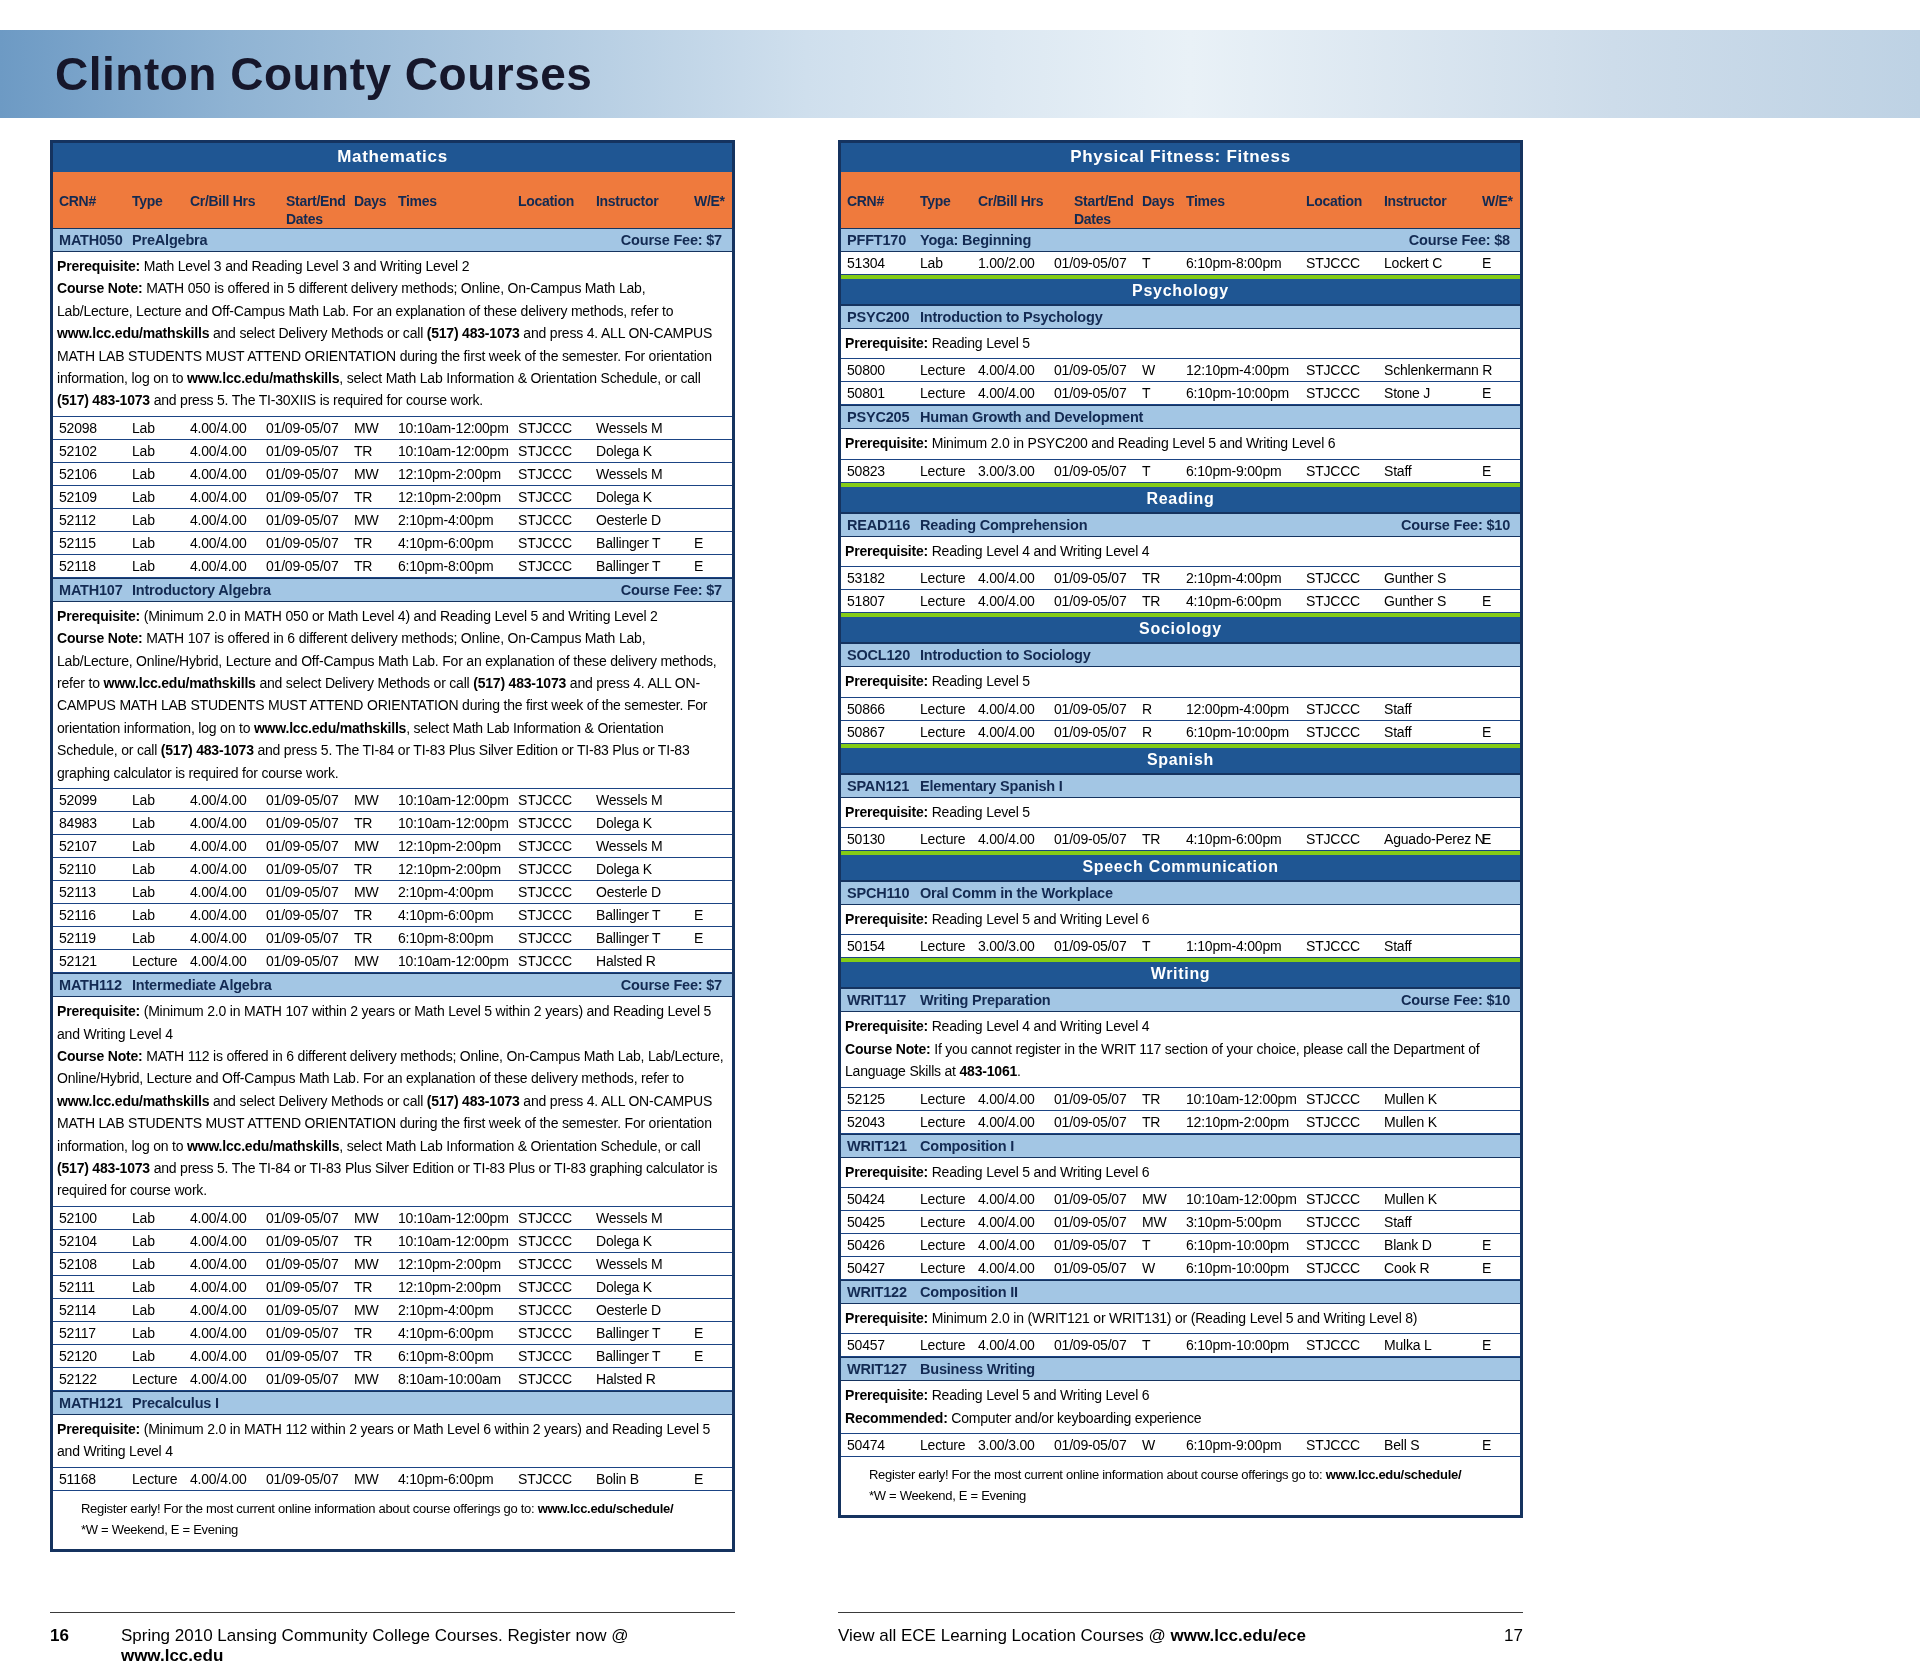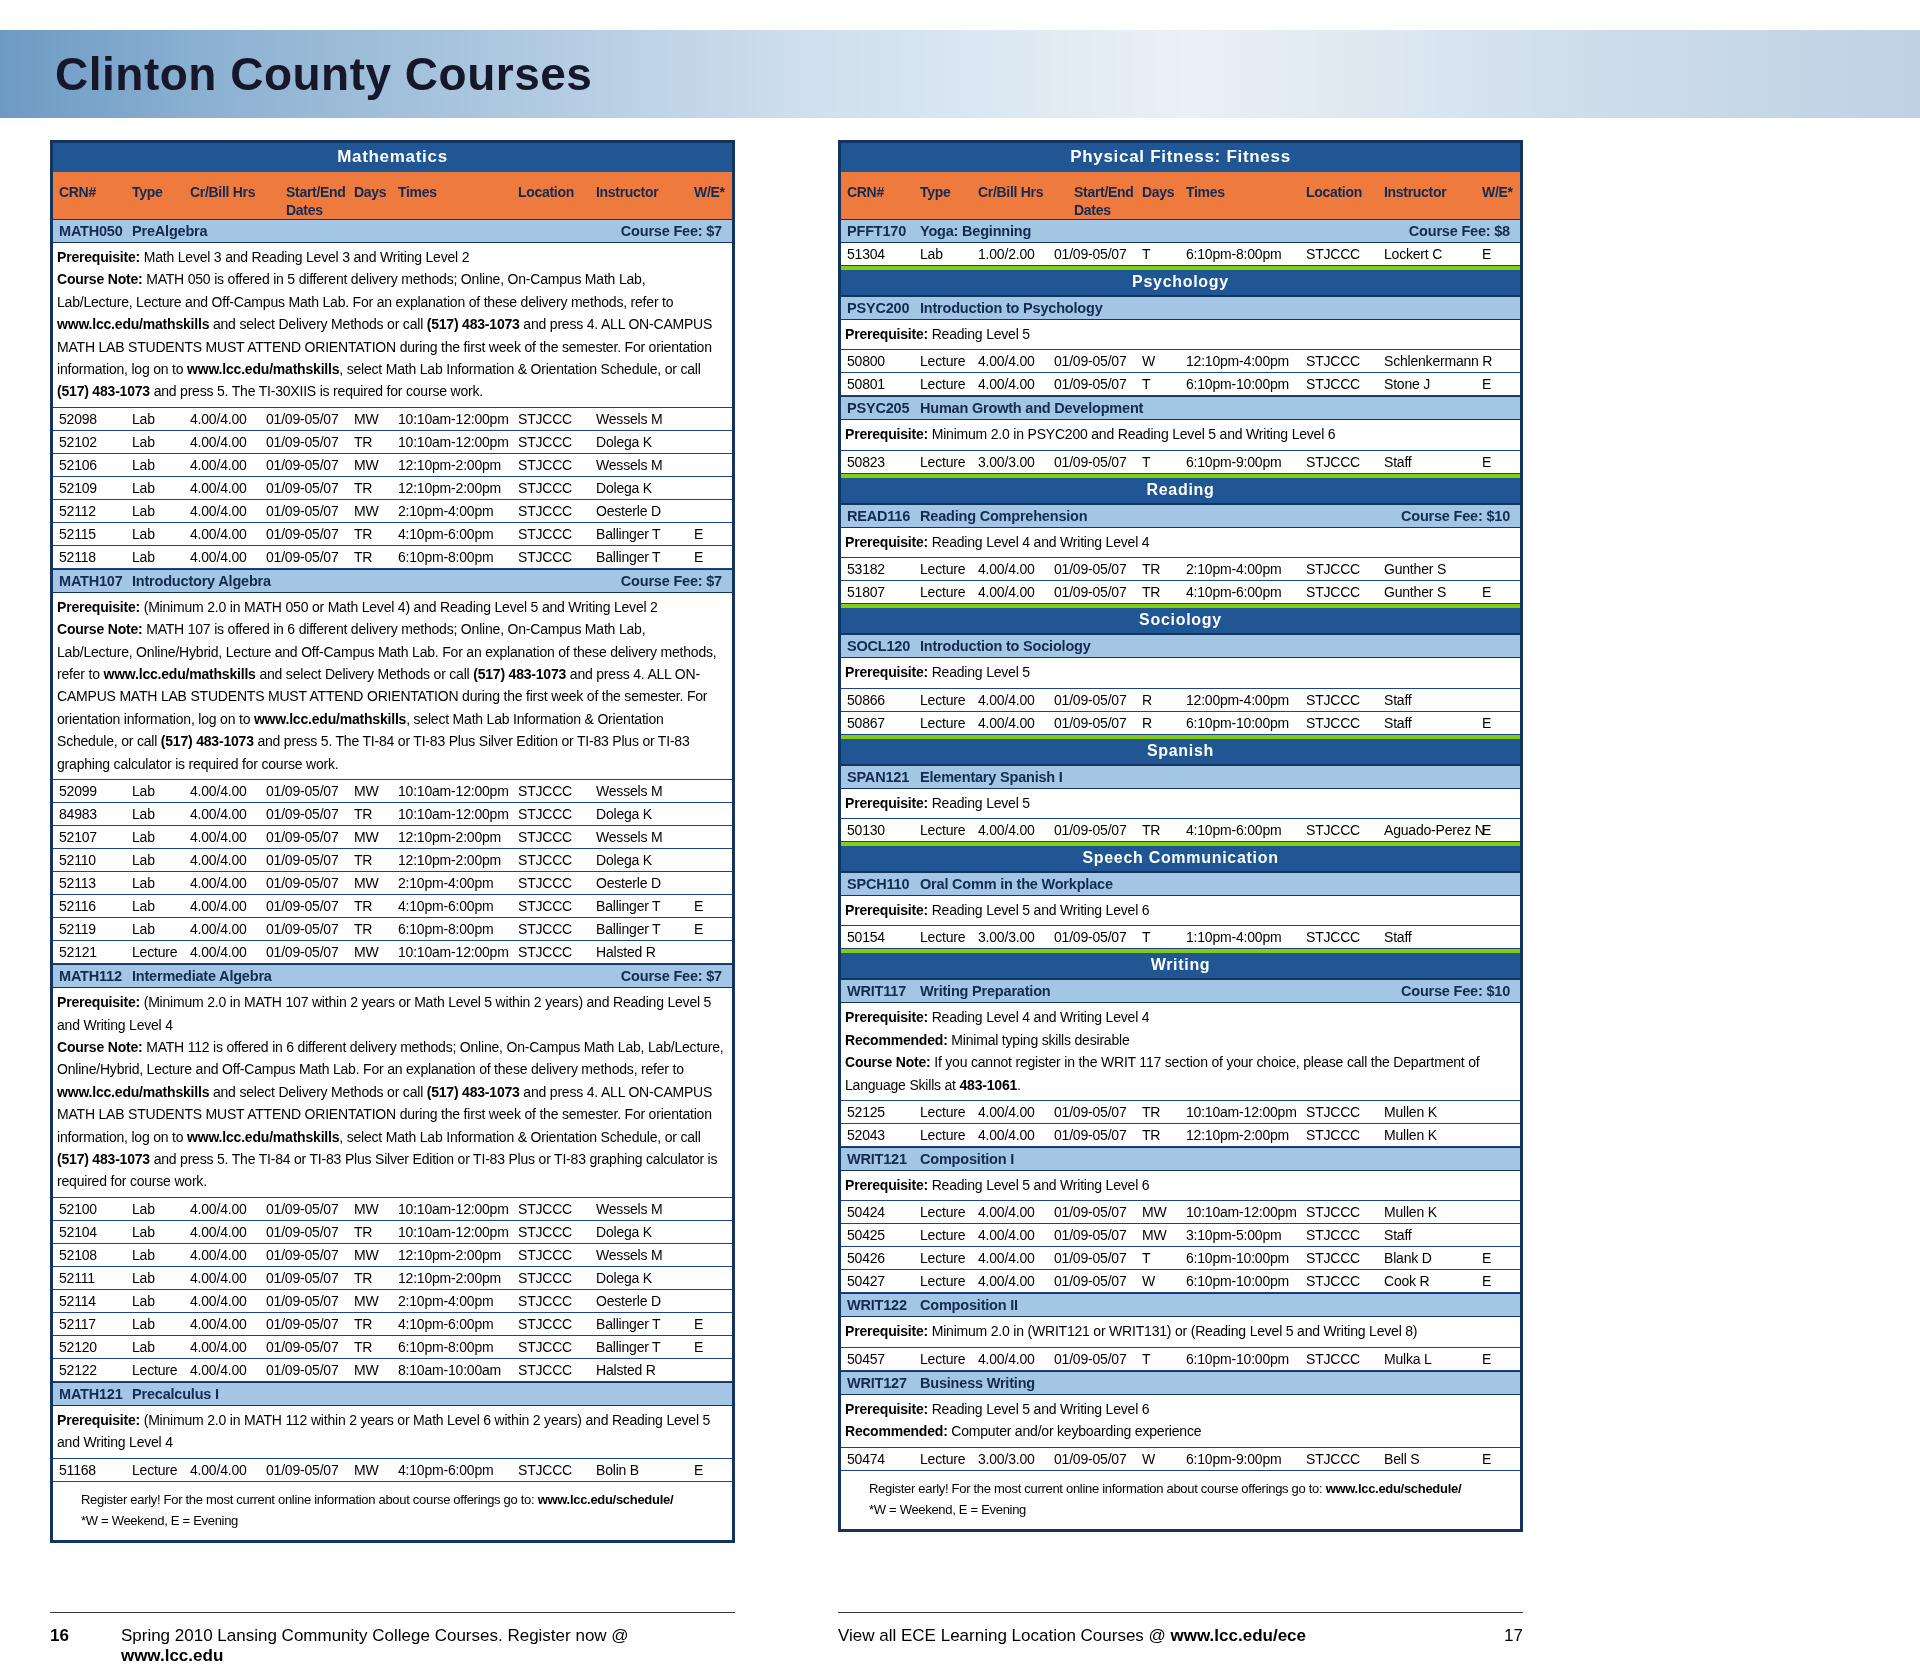--- a/index.html
+++ b/index.html
@@ -26,21 +26,21 @@
     text-align:center; padding:4px 0 5px; letter-spacing:0.7px;
   }
   .subject {
     background:#1f5693; color:#fff; font-weight:bold; font-size:16px;
     text-align:center; padding:3px 0 4px; letter-spacing:0.7px;
     border-top:4px solid #84cc16; border-bottom:1px solid #15335f;
   }
 
   .grid { display:grid; grid-template-columns:73px 58px 76px 88px 44px 120px 78px 98px 44px; }
 
-  .hdr { background:#ef7a3d; min-height:44px; padding-top:11px; align-items:start; }
+  .hdr { background:#ef7a3d; min-height:44px; padding-top:20px; align-items:start; }
   .hcell {
     font-weight:bold; font-size:14px; color:#132a52; line-height:18px;
     padding-left:6px; letter-spacing:-0.3px; white-space:nowrap;
   }
   .hcell.wrap { white-space:normal;margin-left:20px; }
 
   .cbar {
     background:#a3c6e4; display:flex; align-items:center;
     font-weight:bold; color:#132a52; font-size:14.5px; min-height:24px;
     border-top:1px solid #15335f; border-bottom:1px solid #15335f;
@@ -567,21 +567,20 @@
         <div class="cell"></div>
       </div>
       <div class="subject">Writing</div>
       <div class="cbar">
         <span class="code">WRIT117</span>
         <span class="cname">Writing Preparation</span>
         <span class="fee">Course Fee: $10</span>
       </div>
       <div class="notes">
         <div class="note"><strong>Prerequisite:</strong> Reading Level 4 and Writing Level 4</div>
-        <div class="note"><strong>Recommended:</strong> Minimal typing skills desirable</div>
         <div class="note"><strong>Course Note:</strong> If you cannot register in the WRIT 117 section of your choice, please call the Department of Language Skills at <strong>483-1061</strong>.</div>
       </div>
       <div class="grid drow">
         <div class="cell">52125</div>
         <div class="cell">Lecture</div>
         <div class="cell">4.00/4.00</div>
         <div class="cell">01/09-05/07</div>
         <div class="cell">TR</div>
         <div class="cell">10:10am-12:00pm</div>
         <div class="cell">STJCCC</div>

